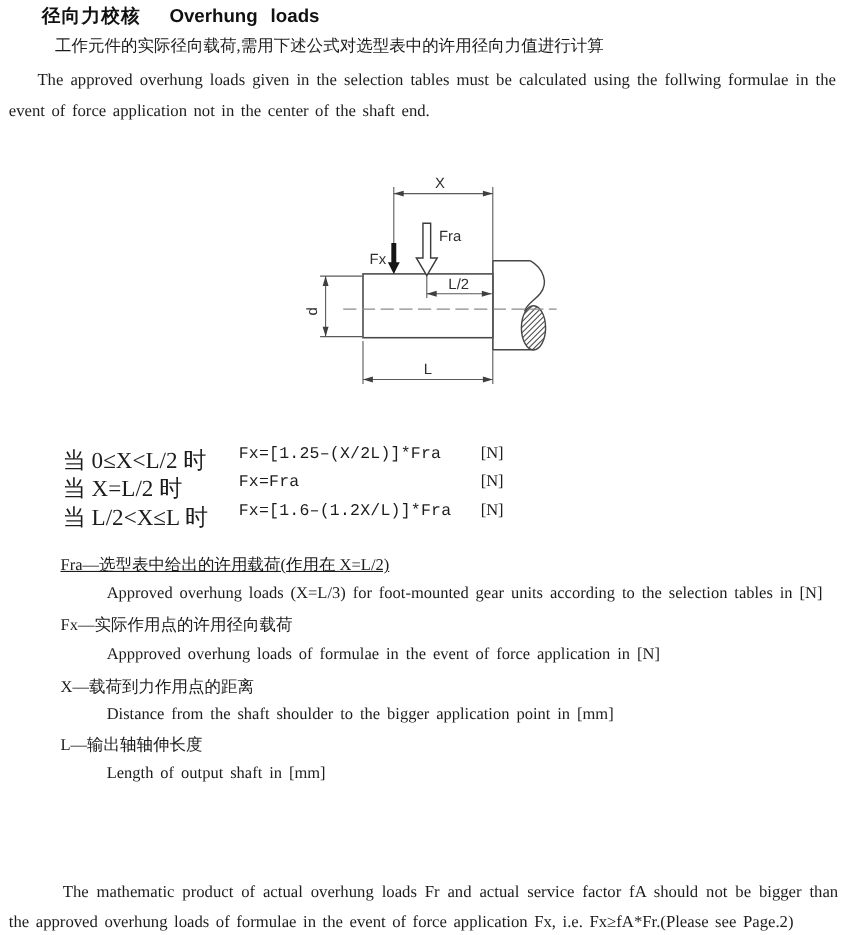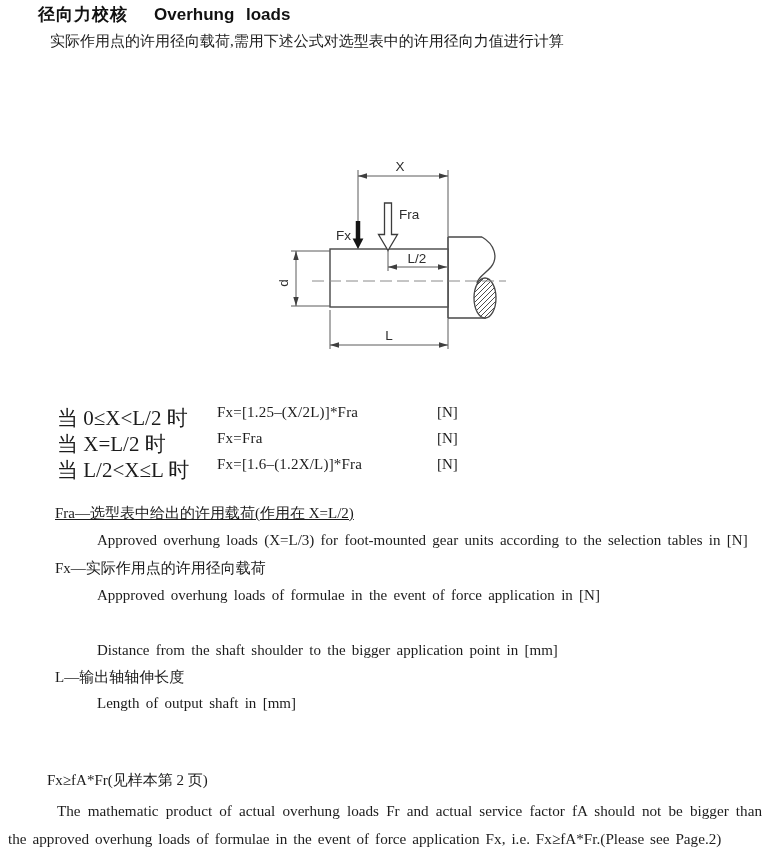--- a/index.html
+++ b/index.html
@@ -15,38 +15,39 @@
   .title .zh{letter-spacing:1px;}
   .title .en{margin-left:26px;word-spacing:7px;}
   .intro-zh{top:32px;left:50px;font-size:15px;white-space:nowrap;}
   .para-en{
     font-size:15.2px;line-height:27.5px;text-align:justify;word-spacing:0.14em;
   }
   .intro-en{top:59px;left:8px;width:752px;text-indent:26px;}
   .formulas{top:404px;left:57px;width:430px;}
   .frow{position:relative;height:26px;}
   .frow .cond{position:absolute;left:0;font-size:21px;white-space:nowrap;}
-  .frow .form{position:absolute;left:160px;font-size:15px;white-space:nowrap;letter-spacing:0.2px;}
+  .frow .form{position:absolute;left:160px;font-size:15px;white-space:nowrap;letter-spacing:0.2px;font-family:Liberation Mono, monospace;}
   .frow .unit{position:absolute;left:380px;font-size:15px;white-space:nowrap;}
   .def-term{font-size:15px;white-space:nowrap;left:55px;}
   .def-desc{font-size:15px;white-space:nowrap;left:97px;word-spacing:0.17em;}
   .note-zh{font-size:15px;white-space:nowrap;}
   .note-en{top:797px;left:8px;width:754px;text-indent:49px;}
   svg text{font-family:"Liberation Sans","DejaVu Sans",sans-serif;font-size:13.5px;fill:#2e2e2e;}
 </style>
 </head>
 <body>
 
 <div class="page">
 
   <div class="abs title">
     <span class="zh">径向力校核</span><span class="en">Overhung loads</span>
   </div>
 
-  <div class="abs intro-zh">实际作用点的许用径向载荷,需用下述公式对选型表中的许用径向力值进行计算</div>
+  <div class="abs intro-zh">工作元件的实际径向载荷,需用下述公式对选型表中的许用径向力值进行计算</div>
+  <div class="abs para-en intro-en">The approved overhung loads given in the selection tables must be calculated using the follwing formulae in the event of force application not in the center of the shaft end.</div>
 
   <svg class="abs" style="left:268px;top:155px;" width="252" height="205" viewBox="268 155 252 205">
     <defs>
       <clipPath id="breakClip">
           <ellipse cx="485" cy="298" rx="11" ry="20"></ellipse>
         </clipPath>
     </defs>
 
     <g>
       <line x1="448" y1="237" x2="482" y2="237" stroke="#474747" stroke-width="1.4"></line>
@@ -141,21 +142,21 @@
       <span class="unit">[N]</span>
     </div>
   </div>
 
   <div class="abs def-term" style="top:504px;text-decoration:underline;">Fra—选型表中给出的许用载荷(作用在 X=L/2)</div>
   <div class="abs def-desc" style="top:532px;">Approved overhung loads (X=L/3) for foot-mounted gear units according to the selection tables in [N]</div>
 
   <div class="abs def-term" style="top:559px;">Fx—实际作用点的许用径向载荷</div>
   <div class="abs def-desc" style="top:587px;">Appproved overhung loads of formulae in the event of force application in [N]</div>
 
+  <div class="abs def-term" style="top:615px;">X—载荷到力作用点的距离</div>
   <div class="abs def-desc" style="top:642px;">Distance from the shaft shoulder to the bigger application point in [mm]</div>
 
   <div class="abs def-term" style="top:668px;">L—输出轴轴伸长度</div>
   <div class="abs def-desc" style="top:695px;">Length of output shaft in [mm]</div>
 
-  <div class="abs note-zh" style="top:771px;left:47px;">Fx≥fA*Fr(见样本第 2 页)</div>
   <div class="abs para-en note-en">The mathematic product of actual overhung loads Fr and actual service factor fA should not be bigger than the approved overhung loads of formulae in the event of force application Fx, i.e. Fx≥fA*Fr.(Please see Page.2)</div>
 
 </div>
 
 </body></html>

